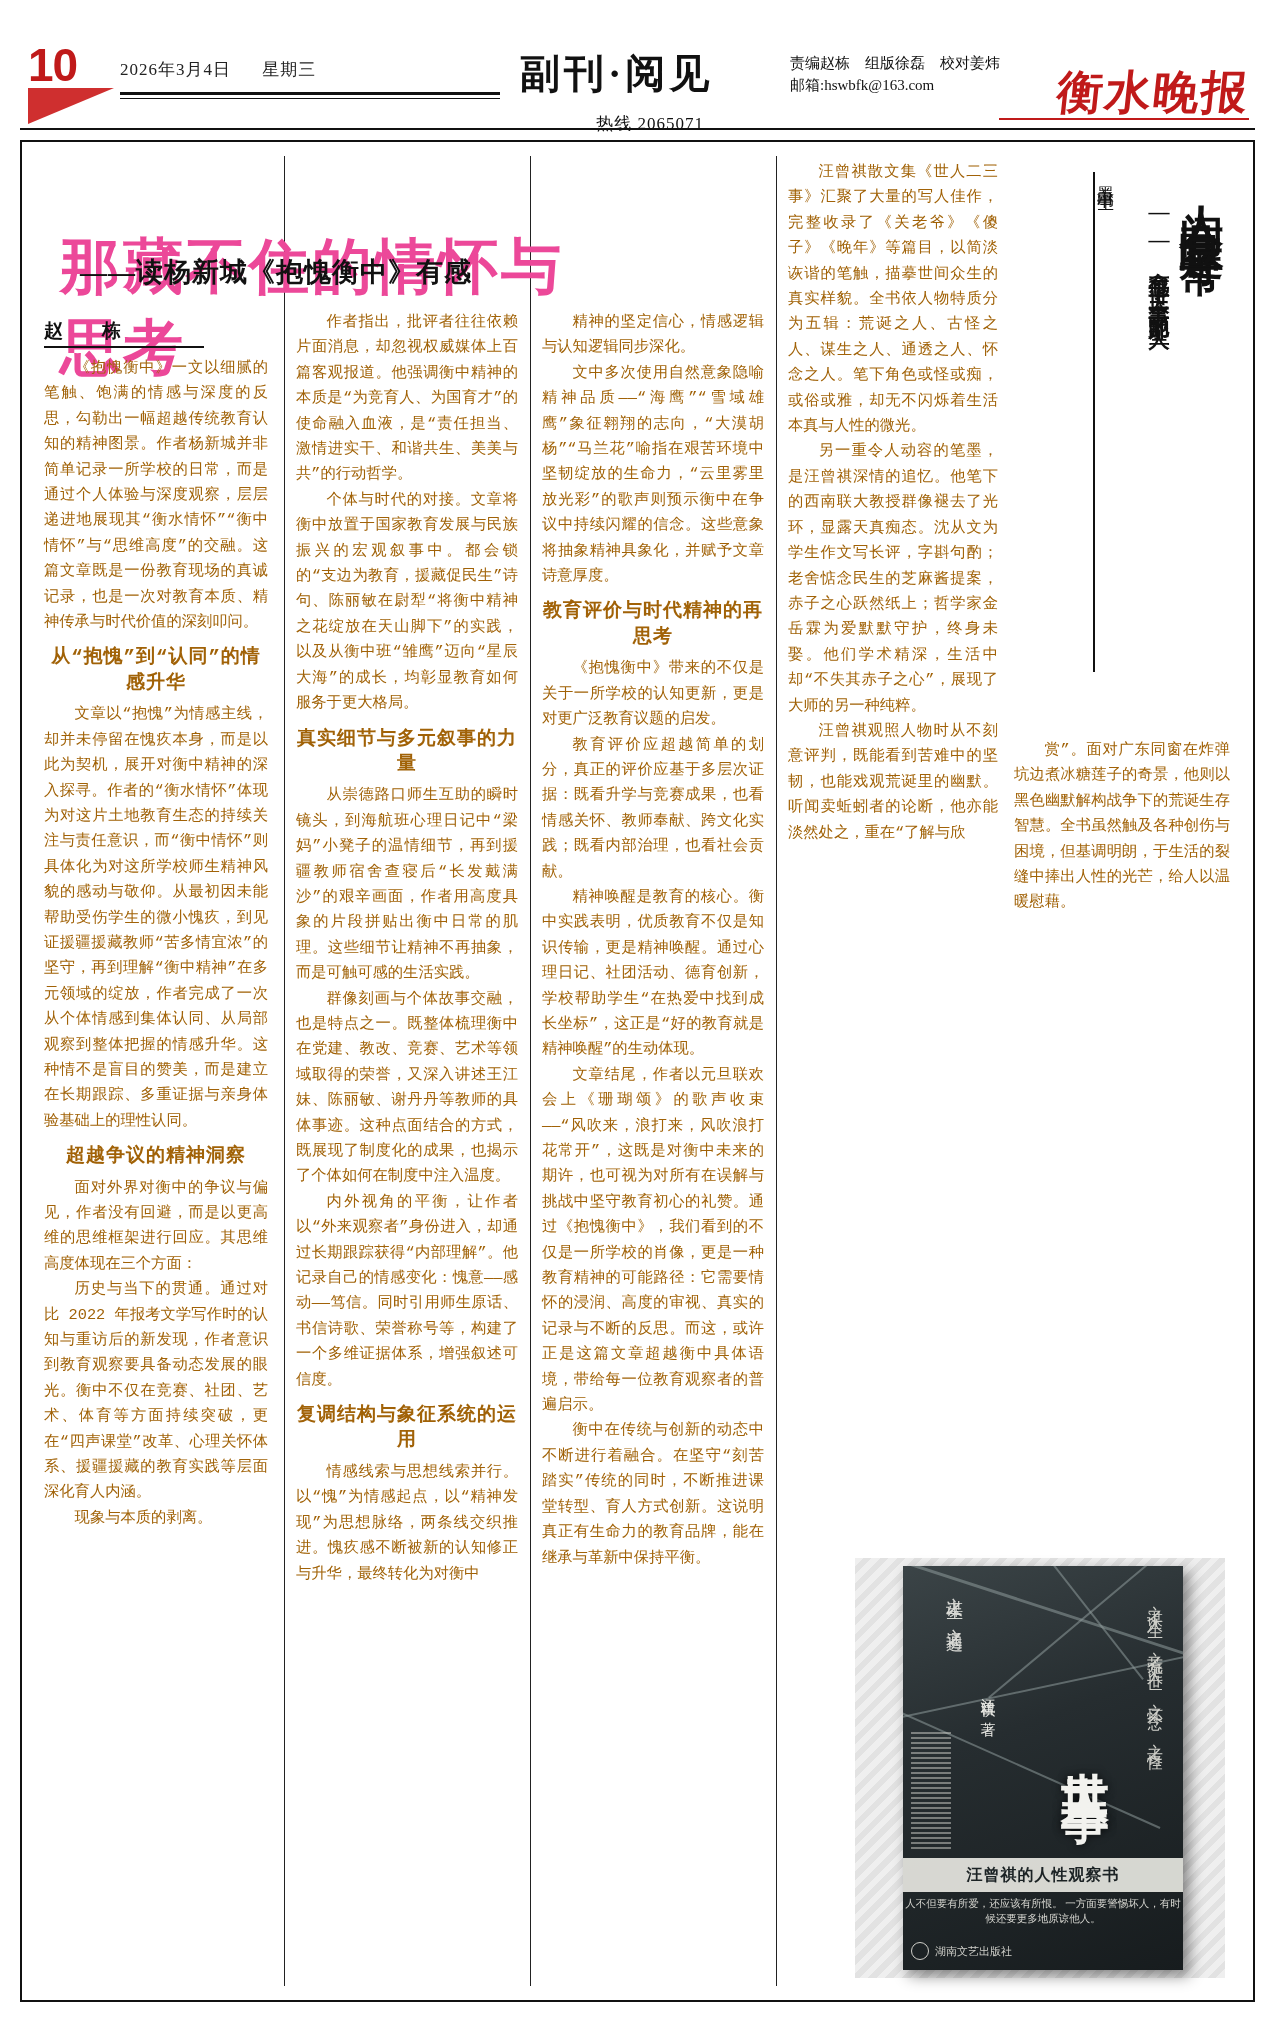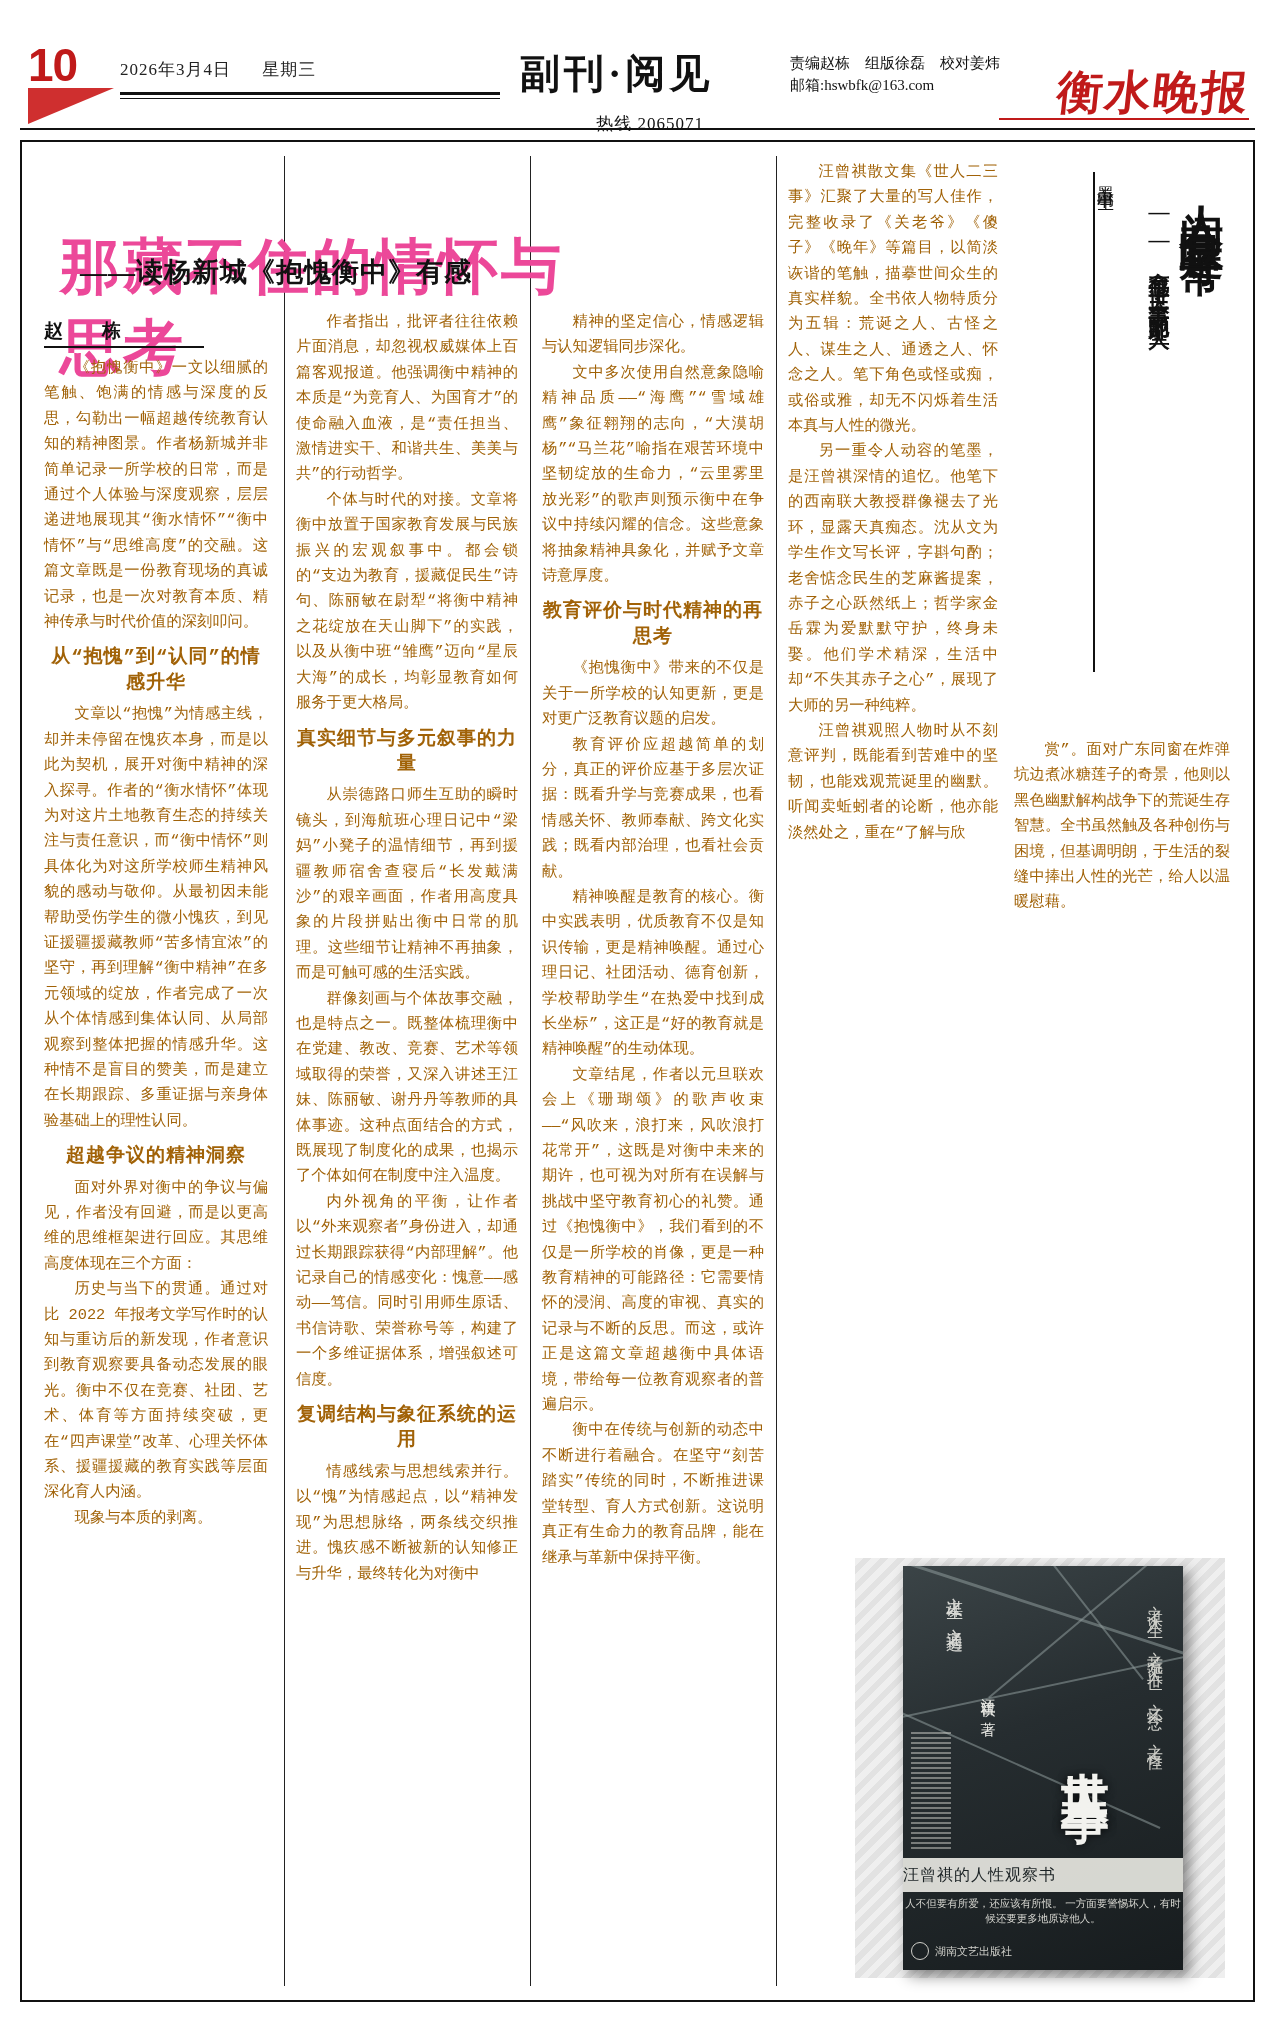--- a/index.html
+++ b/index.html
@@ -162,22 +162,22 @@
   .cv-words{
     position:absolute;right:18px;top:26px;
     writing-mode:vertical-rl;text-orientation:upright;
     color:#d9d9d2;font-size:16px;letter-spacing:6px;height:300px;opacity:.95;
   }
   .cv-band{
     position:absolute;left:0;bottom:78px;width:280px;height:34px;
     background:rgba(235,235,228,.90);
   }
   .cv-band span{
-    display:block;text-align:left;line-height:34px;
-    color:#1b2224;font-size:16px;letter-spacing:1px;font-weight:normal;
+    display:block;text-align:center;line-height:34px;
+    color:#1b2224;font-size:16px;letter-spacing:1px;font-weight:bold;
   }
   .cv-band2{
     position:absolute;left:0;bottom:44px;width:280px;
     color:#d6d6d0;font-size:10.5px;text-align:center;line-height:15px;
   }
   .cv-pub{
     position:absolute;left:8px;bottom:10px;width:264px;
     color:#cfcfc9;font-size:11px;display:flex;align-items:center;gap:6px;text-align:right;
   }
   .cv-pub .logo{

